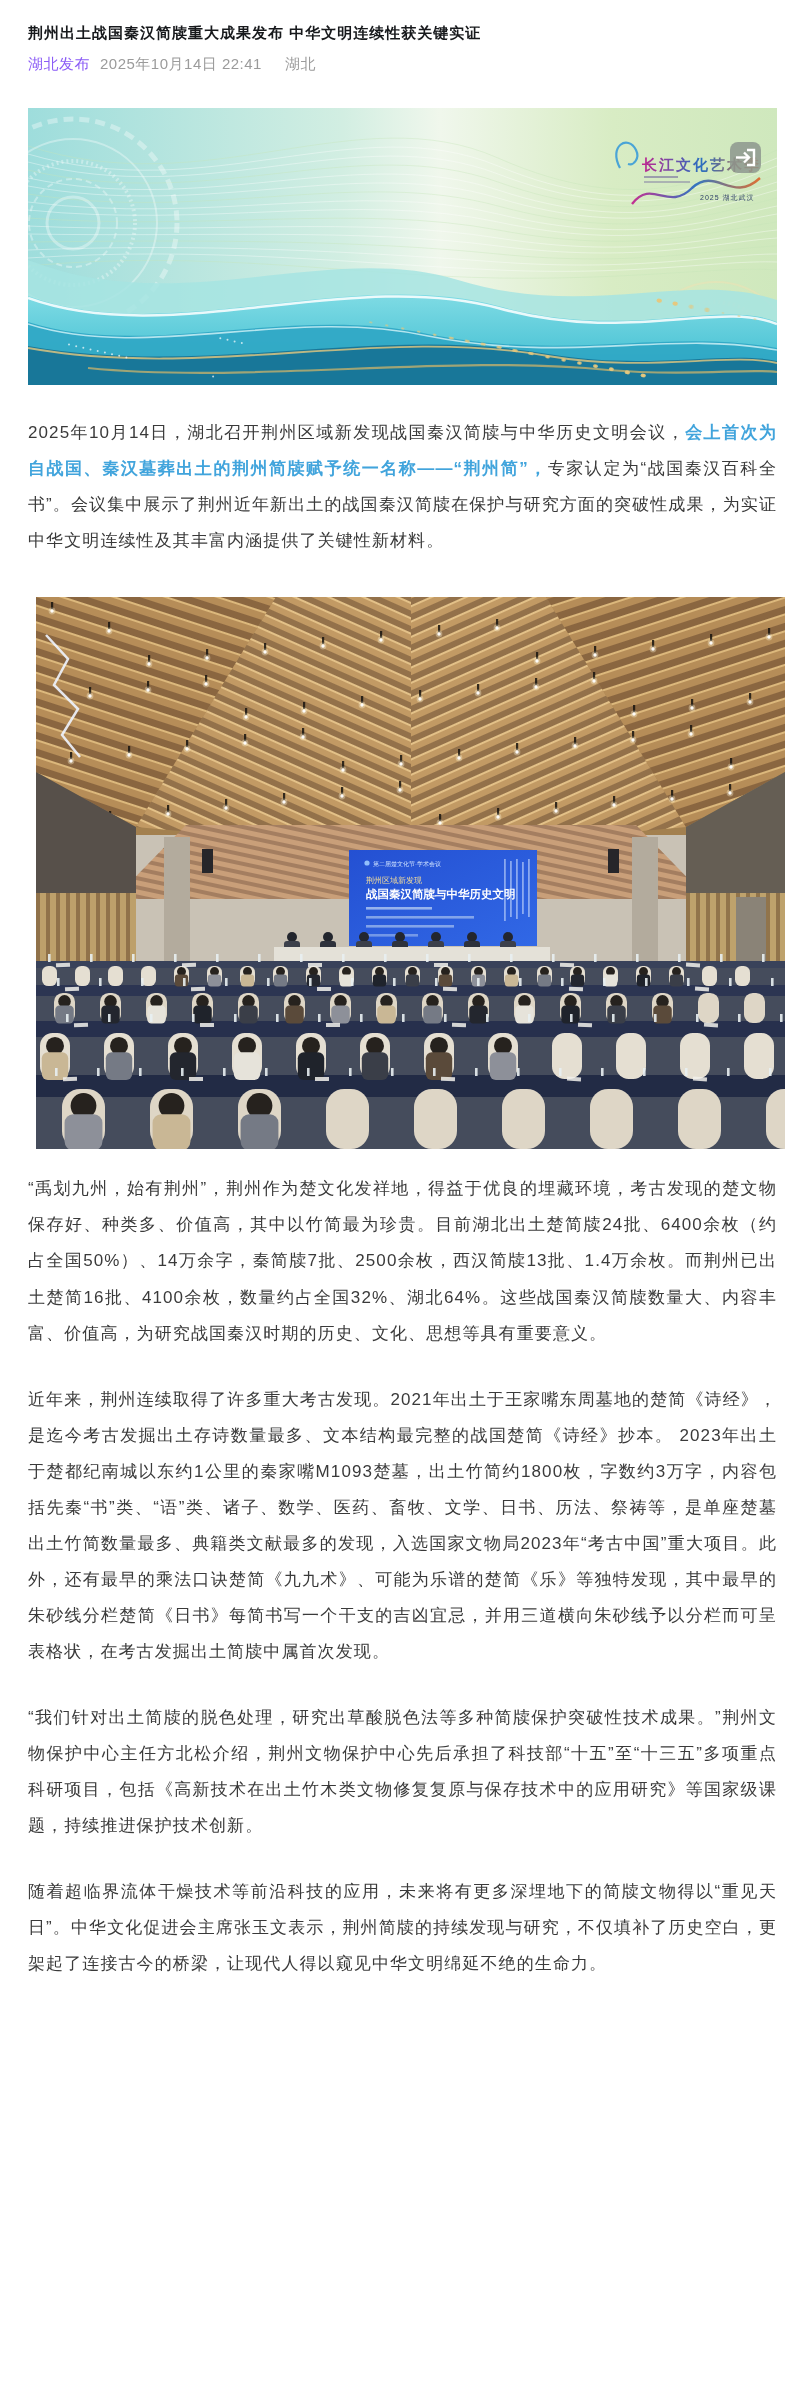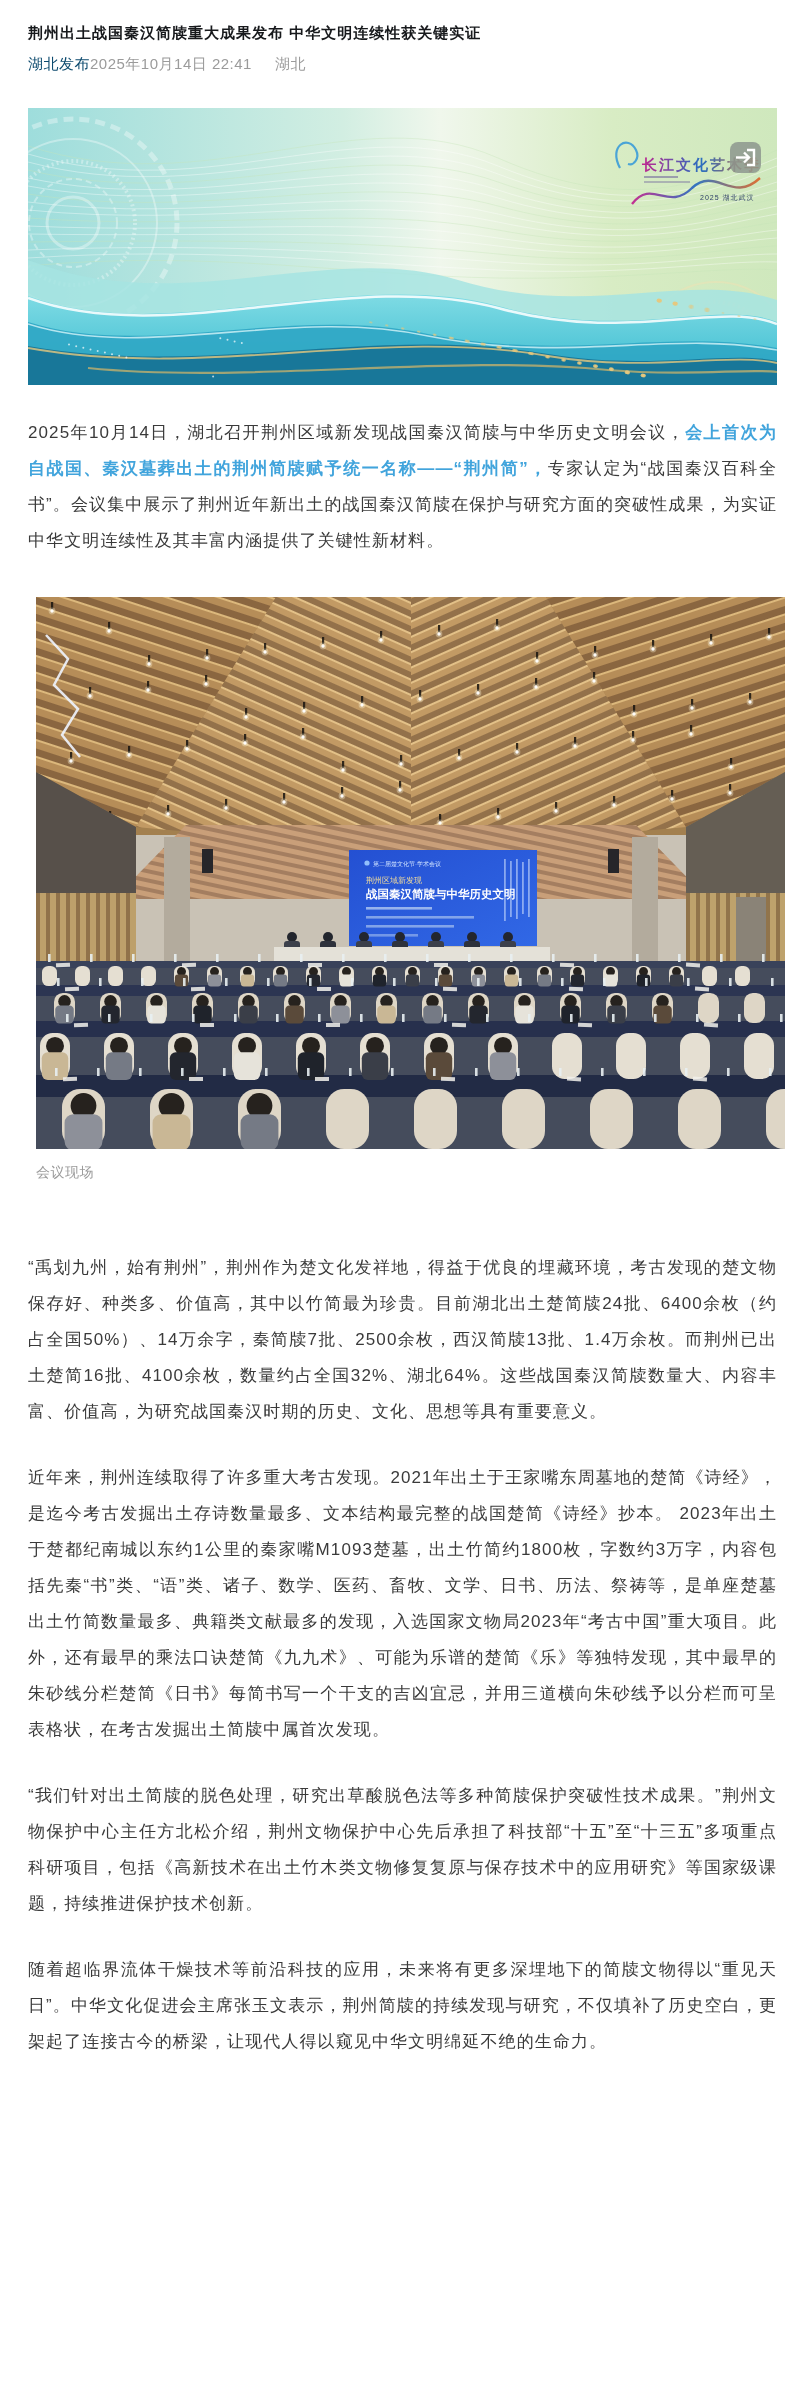--- a/index.html
+++ b/index.html
@@ -3,21 +3,21 @@
 <meta charset="utf-8">
 <style>
   html,body{margin:0;padding:0;background:#ffffff;}
   body{width:805px;font-family:"Liberation Sans","DejaVu Sans",sans-serif;color:#383838;}
   .article{padding:16px 28px 60px 28px;}
   h1.title{
     font-size:15px;line-height:1.42;font-weight:700;color:#17191c;
     margin:6px 0 12px 0;letter-spacing:1px;
   }
   .meta{font-size:15px;color:#9b9b9b;margin:0 0 34px 0;letter-spacing:.5px;}
-  .meta .account{color:#0c4a6e;cursor:pointer;}
+  .meta .account{color:#8b5cf6;margin-right:10px;cursor:pointer;}
   .meta .date{margin-right:23px;}
   .banner{width:749px;height:277px;overflow:hidden;line-height:0;}
   .banner svg{display:block;}
   p.body{
     font-size:17px;line-height:2.12;letter-spacing:1.1px;color:#3a3a3a;
     text-align:justify;margin:0 0 30px 0;
   }
   p.first{margin-top:30px;}
   .hl{color:#41a4dc;font-weight:700;}
   figure{margin:0 0 14px 0;padding:8px;}
@@ -696,21 +696,20 @@
             <rect x="531" y="480" width="14" height="4" fill="#f2f1ec" opacity="0.85" transform="rotate(3.1 538 482)"></rect>
             <rect x="565" y="471" width="2.6" height="8" fill="#e8f0f2" opacity="0.9"></rect>
             <rect x="607" y="471" width="2.6" height="8" fill="#e8f0f2" opacity="0.9"></rect>
             <rect x="649" y="471" width="2.6" height="8" fill="#e8f0f2" opacity="0.9"></rect>
             <rect x="657" y="480" width="14" height="4" fill="#f2f1ec" opacity="0.85" transform="rotate(4.3 664 482)"></rect>
             <rect x="691" y="471" width="2.6" height="8" fill="#e8f0f2" opacity="0.9"></rect>
             <rect x="733" y="471" width="2.6" height="8" fill="#e8f0f2" opacity="0.9"></rect>
           </g>
       </svg>
     </div>
-    <figcaption class="caption">会议现场</figcaption>
   </figure>
 
   <p class="body">“禹划九州，始有荆州”，荆州作为楚文化发祥地，得益于优良的埋藏环境，考古发现的楚文物保存好、种类多、价值高，其中以竹简最为珍贵。目前湖北出土楚简牍24批、6400余枚（约占全国50%）、14万余字，秦简牍7批、2500余枚，西汉简牍13批、1.4万余枚。而荆州已出土楚简16批、4100余枚，数量约占全国32%、湖北64%。这些战国秦汉简牍数量大、内容丰富、价值高，为研究战国秦汉时期的历史、文化、思想等具有重要意义。</p>
   <p class="body">近年来，荆州连续取得了许多重大考古发现。2021年出土于王家嘴东周墓地的楚简《诗经》，是迄今考古发掘出土存诗数量最多、文本结构最完整的战国楚简《诗经》抄本。 2023年出土于楚都纪南城以东约1公里的秦家嘴M1093楚墓，出土竹简约1800枚，字数约3万字，内容包括先秦“书”类、“语”类、诸子、数学、医药、畜牧、文学、日书、历法、祭祷等，是单座楚墓出土竹简数量最多、典籍类文献最多的发现，入选国家文物局2023年“考古中国”重大项目。此外，还有最早的乘法口诀楚简《九九术》、可能为乐谱的楚简《乐》等独特发现，其中最早的朱砂线分栏楚简《日书》每简书写一个干支的吉凶宜忌，并用三道横向朱砂线予以分栏而可呈表格状，在考古发掘出土简牍中属首次发现。</p>
   <p class="body">“我们针对出土简牍的脱色处理，研究出草酸脱色法等多种简牍保护突破性技术成果。”荆州文物保护中心主任方北松介绍，荆州文物保护中心先后承担了科技部“十五”至“十三五”多项重点科研项目，包括《高新技术在出土竹木类文物修复复原与保存技术中的应用研究》等国家级课题，持续推进保护技术创新。</p>
   <p class="body">随着超临界流体干燥技术等前沿科技的应用，未来将有更多深埋地下的简牍文物得以“重见天日”。中华文化促进会主席张玉文表示，荆州简牍的持续发现与研究，不仅填补了历史空白，更架起了连接古今的桥梁，让现代人得以窥见中华文明绵延不绝的生命力。</p>
 
 </div>
 
 </body></html>

